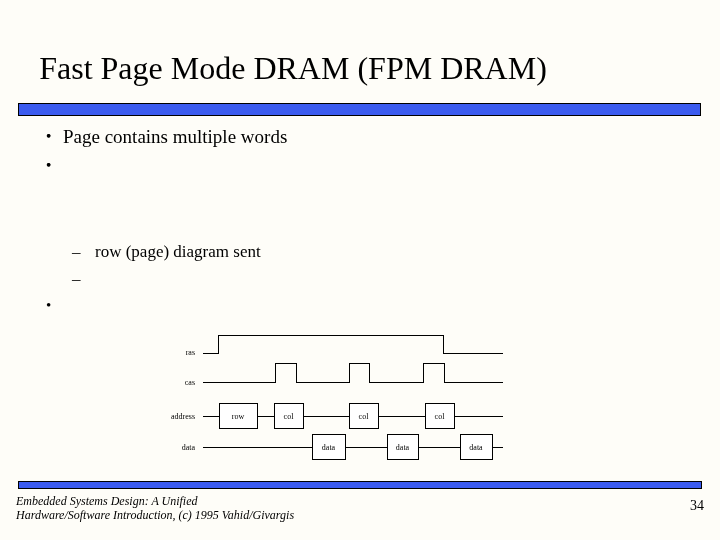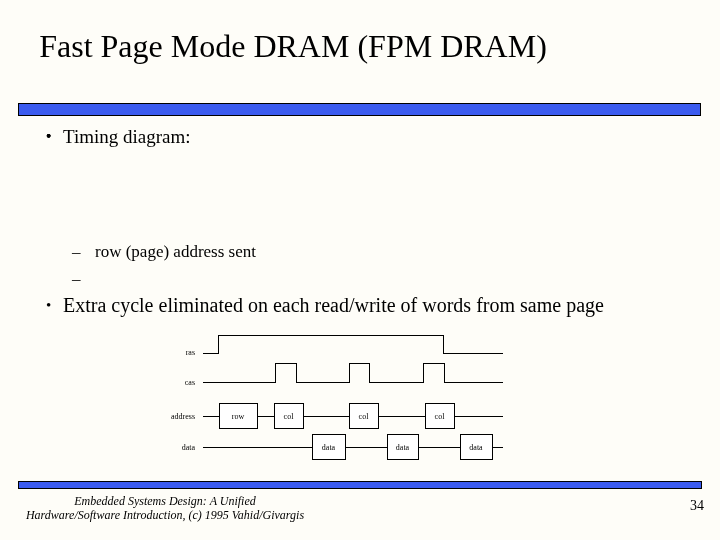--- a/index.html
+++ b/index.html
@@ -6,84 +6,83 @@
   body{
     width:720px;height:540px;
     background:#fefdf8;
     font-family:"Liberation Serif","DejaVu Serif",serif;
     color:#000;
     position:relative;
     overflow:hidden;
   }
   .slide{position:absolute;left:0;top:0;width:720px;height:540px;}
   .title{
-    position:absolute;left:0;top:29px;width:586px;
+    position:absolute;left:0;top:51px;width:586px;
     text-align:center;font-size:32px;line-height:34px;font-weight:400;
     letter-spacing:0px;white-space:nowrap;
   }
   .bar{position:absolute;border:1px solid #000;box-sizing:border-box;}
   .bar-top{left:18px;top:103px;width:683px;height:13px;}
   .bar-bottom{left:18px;top:481px;width:684px;height:8px;}
   .blist{position:absolute;left:0;width:720px;margin:0;padding:0;list-style:none;}
   .blist li{position:relative;margin:0;padding:0 10px 0 63px;white-space:nowrap;}
   .lvl1a{top:122px;font-size:19px;line-height:29px;}
   .lvl2{top:238px;font-size:17px;line-height:27px;}
   .lvl2 li{padding-left:95px;}
   .lvl1b{top:291px;font-size:20px;line-height:28px;}
   .mk1{position:absolute;left:46px;font-size:15px;}
   .mk2{position:absolute;left:72px;}
   .wave-layer{position:absolute;left:0;top:0;width:720px;height:540px;}
   .wave{fill:none;stroke:#000;stroke-width:1;shape-rendering:crispEdges;}
   .wave-box{fill:#fff;stroke:#000;stroke-width:1;shape-rendering:crispEdges;}
   .sig-label,.box-label{font-size:8px;font-family:"Liberation Serif","DejaVu Serif",serif;fill:#000;}
   .footer{
-    position:absolute;left:0px;top:494px;width:330px;
-    text-align:center;font-style:italic;font-size:12px;line-height:14px;
+    position:absolute;left:16px;top:494px;width:330px;
+    font-style:italic;font-size:12px;line-height:14px;
   }
   .page-num{position:absolute;left:690px;top:498px;font-size:14px;}
 </style>
 </head>
 <body>
 
 <div class="slide">
 
   <div class="title">Fast Page Mode DRAM (FPM DRAM)</div>
 
   <div class="bar bar-top" style="background: rgb(59, 91, 239);"></div>
 
   <ul class="blist lvl1a">
     <li>
       <span class="mk1">•</span>
     </li>
     <li>
       <span class="mk1">•</span>
+      <span>Page contains multiple words</span>
     </li>
     <li>
       <span class="mk1">•</span>
     </li>
     <li>
       <span class="mk1">•</span>
-      <span>Timing diagram:</span>
     </li>
   </ul>
 
   <ul class="blist lvl2">
     <li>
       <span class="mk2">–</span>
-      <span>row (page) address sent</span>
+      <span>row (page) diagram sent</span>
     </li>
     <li>
       <span class="mk2">–</span>
     </li>
   </ul>
 
   <ul class="blist lvl1b">
     <li>
       <span class="mk1">•</span>
-      <span>Extra cycle eliminated on each read/write of words from same page</span>
     </li>
   </ul>
 
   <svg id="wave-svg" class="wave-layer" viewBox="0 0 720 540">
       <text x="195" y="355" text-anchor="end" class="sig-label">ras</text>
       <polyline points="203,353 218,353 218,335 443,335 443,353 503,353" class="wave"></polyline>
       <text x="195" y="385" text-anchor="end" class="sig-label">cas</text>
       <polyline points="203,382 275,382 275,363 296,363 296,382 349,382 349,363 369,363 369,382 423,382 423,363 444,363 444,382 503,382" class="wave"></polyline>
       <text x="195" y="419" text-anchor="end" class="sig-label">address</text>
       <line x1="203" y1="416" x2="219" y2="416" class="wave"></line>

